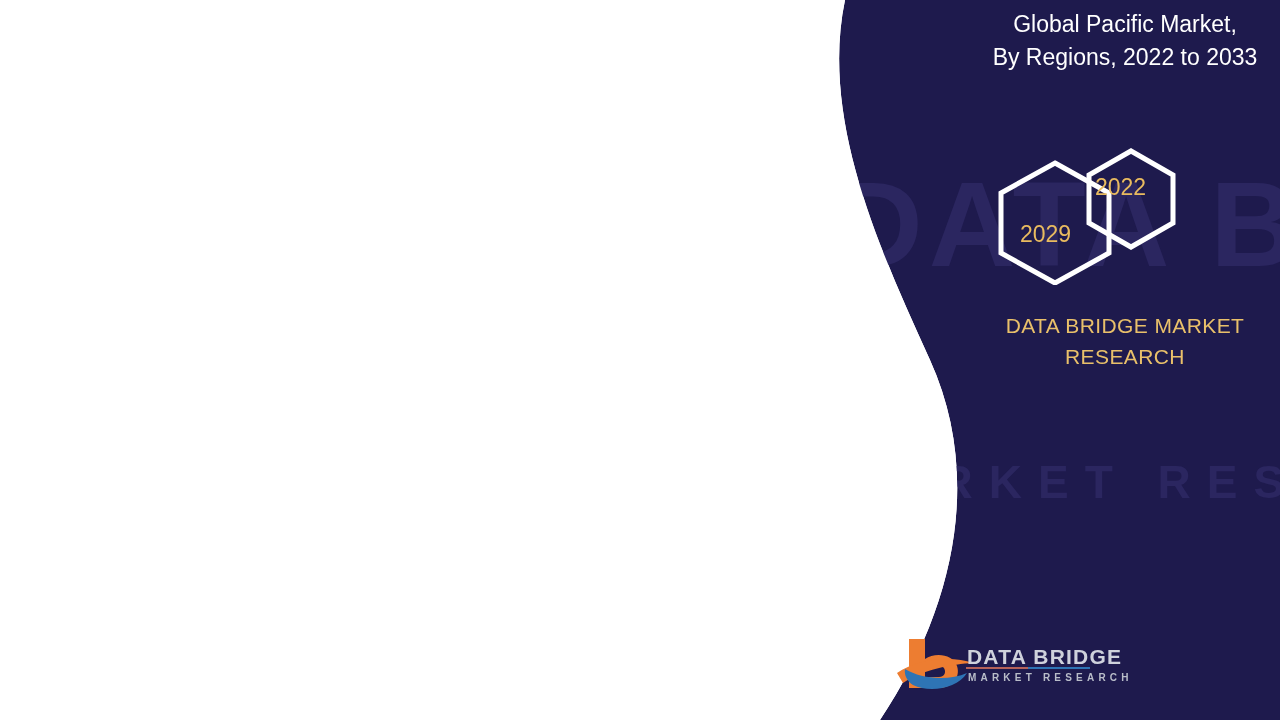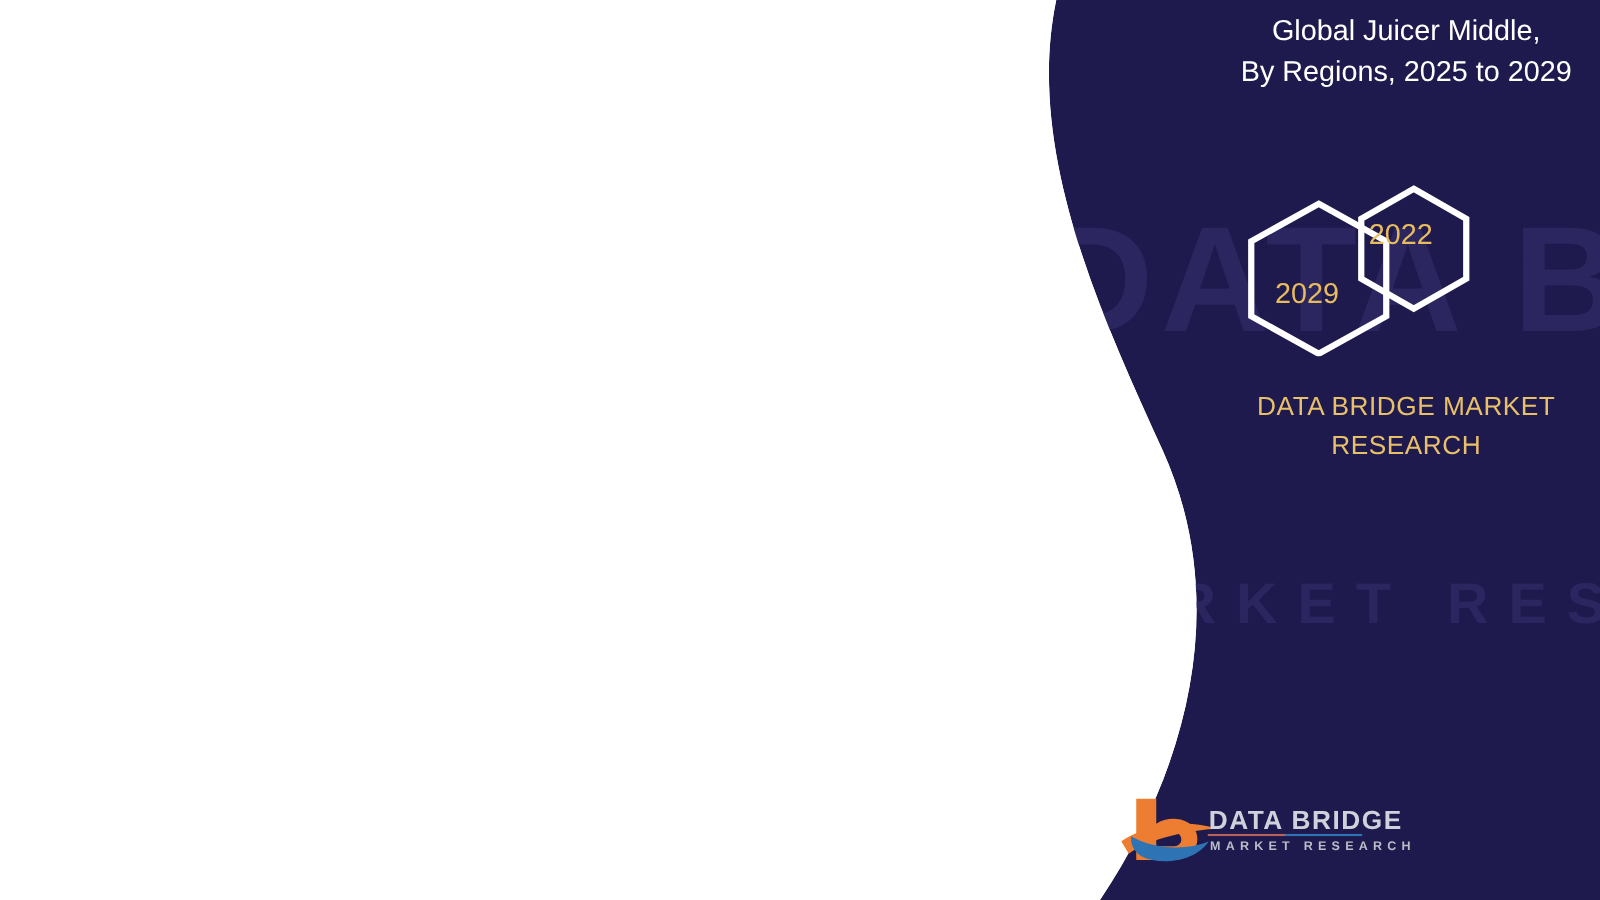--- a/index.html
+++ b/index.html
@@ -220,22 +220,22 @@
   <div class="panel-wm pwm1">DATA BRIDGE</div>
   <div class="panel-wm pwm2">MARKET RESEARCH</div>
 
   <svg id="panel-clip" style="position:absolute;left:0;top:0;width:1280px;height:720px;pointer-events:none" viewBox="0 0 1280 720" preserveAspectRatio="none">
     <path d="M 845 0 L 0 0 L 0 720 L 880 720
              C 960 600, 980 470, 930 360
              C 880 250, 820 120, 845 0 Z" fill="#ffffff"></path>
   </svg>
 
   <div class="panel-title">
-    <div>Global Juicer Middle,</div>
-    <div>By Regions, 2025 to 2029</div>
+    <div>Global Pacific Market,</div>
+    <div>By Regions, 2022 to 2033</div>
   </div>
 
   <svg class="hexwrap" viewBox="0 0 230 160">
     <polygon points="58,10 112,40 112,100 58,130 4,100 4,40" transform="translate(22,28)" fill="none" stroke="#ffffff" stroke-width="5"></polygon>
     <polygon points="46,8 88,32 88,80 46,104 4,80 4,32" transform="translate(110,18)" fill="none" stroke="#ffffff" stroke-width="5"></polygon>
   </svg>
   <div class="hexyear hy-2022">2022</div>
   <div class="hexyear hy-2029">2029</div>
 
   <div class="brand">

